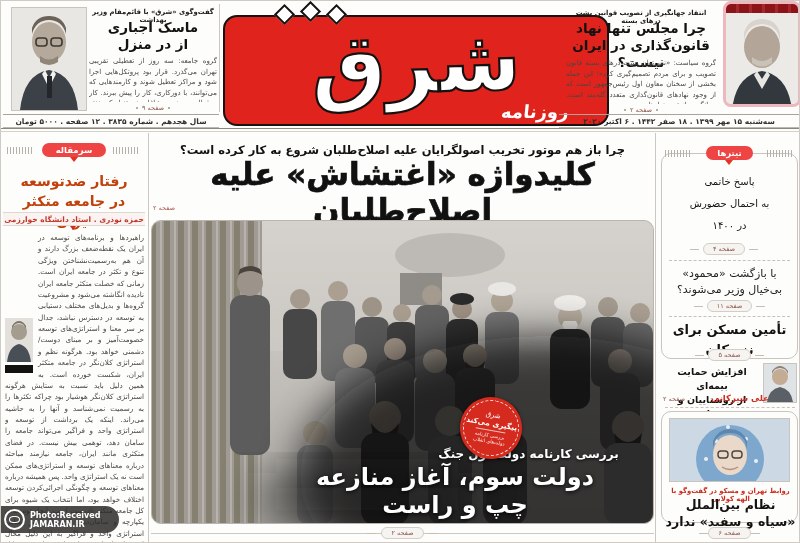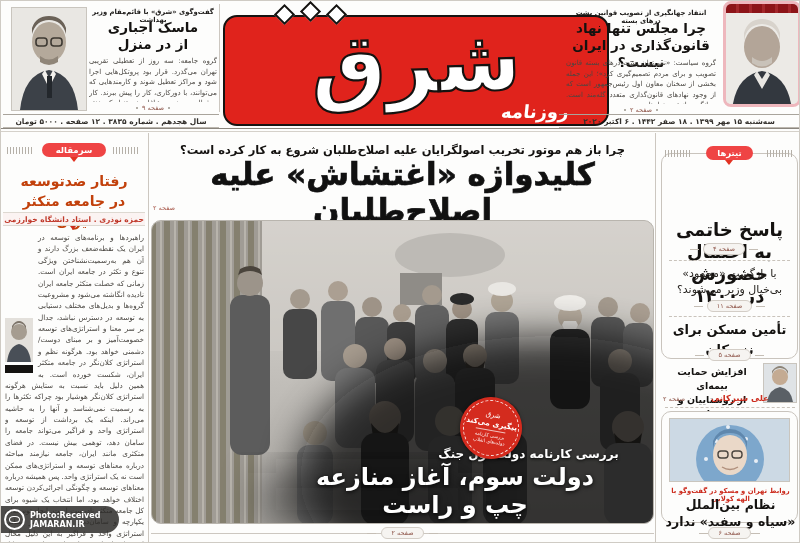--- a/index.html
+++ b/index.html
@@ -45,21 +45,21 @@
          outline:1px dashed rgba(255,255,255,.85);outline-offset:-4px;box-shadow:0 1px 4px rgba(0,0,0,.5);z-index:5;}
   .wm{background:rgba(45,43,41,.85);border-radius:0 14px 14px 0;color:#fff;display:flex;
       align-items:center;gap:5px;padding:2px 6px 2px 3px;z-index:6;}
   .wm-logo{width:21px;height:21px;border:2px solid #fff;border-radius:50%;flex:none;
            display:flex;align-items:center;justify-content:center;}
   .wm-glyph{width:11px;height:7px;border:1.5px solid #fff;border-radius:50%/60%;}
   .ed-photo{float:left;width:28px;margin:86px 5px 3px 0;shape-outside:margin-box;}
   .ed-photo .bar{height:8px;background:#141210;}
   .auth-strip{border-top:1px solid #ddd8d1;border-bottom:1px solid #ddd8d1;background:#fbf3f2;
               color:#c0392b;font-size:7.5px;font-weight:bold;display:flex;align-items:center;justify-content:center;}
-  .side-t1{font-size:18px;font-weight:bold;color:#141210;line-height:22px;margin-top:48px;}
+  .side-t1{font-size:10px;font-weight:normal;color:#141210;line-height:22px;}
   .side-t2{font-size:11px;color:#26231f;line-height:16px;}
   .side-t3{font-size:13px;font-weight:bold;color:#141210;line-height:20px;}
   .side-t4{font-size:9.5px;font-weight:bold;color:#141210;line-height:14px;}
   .side-t5{font-size:12.5px;font-weight:bold;color:#141210;line-height:17px;}
   .red-sm{color:#cc2b1d;font-weight:bold;font-size:8.5px;}
   .red-kick{color:#cc2b1d;font-weight:bold;font-size:6.8px;}
 </style>
 </head>
 <body>
 

